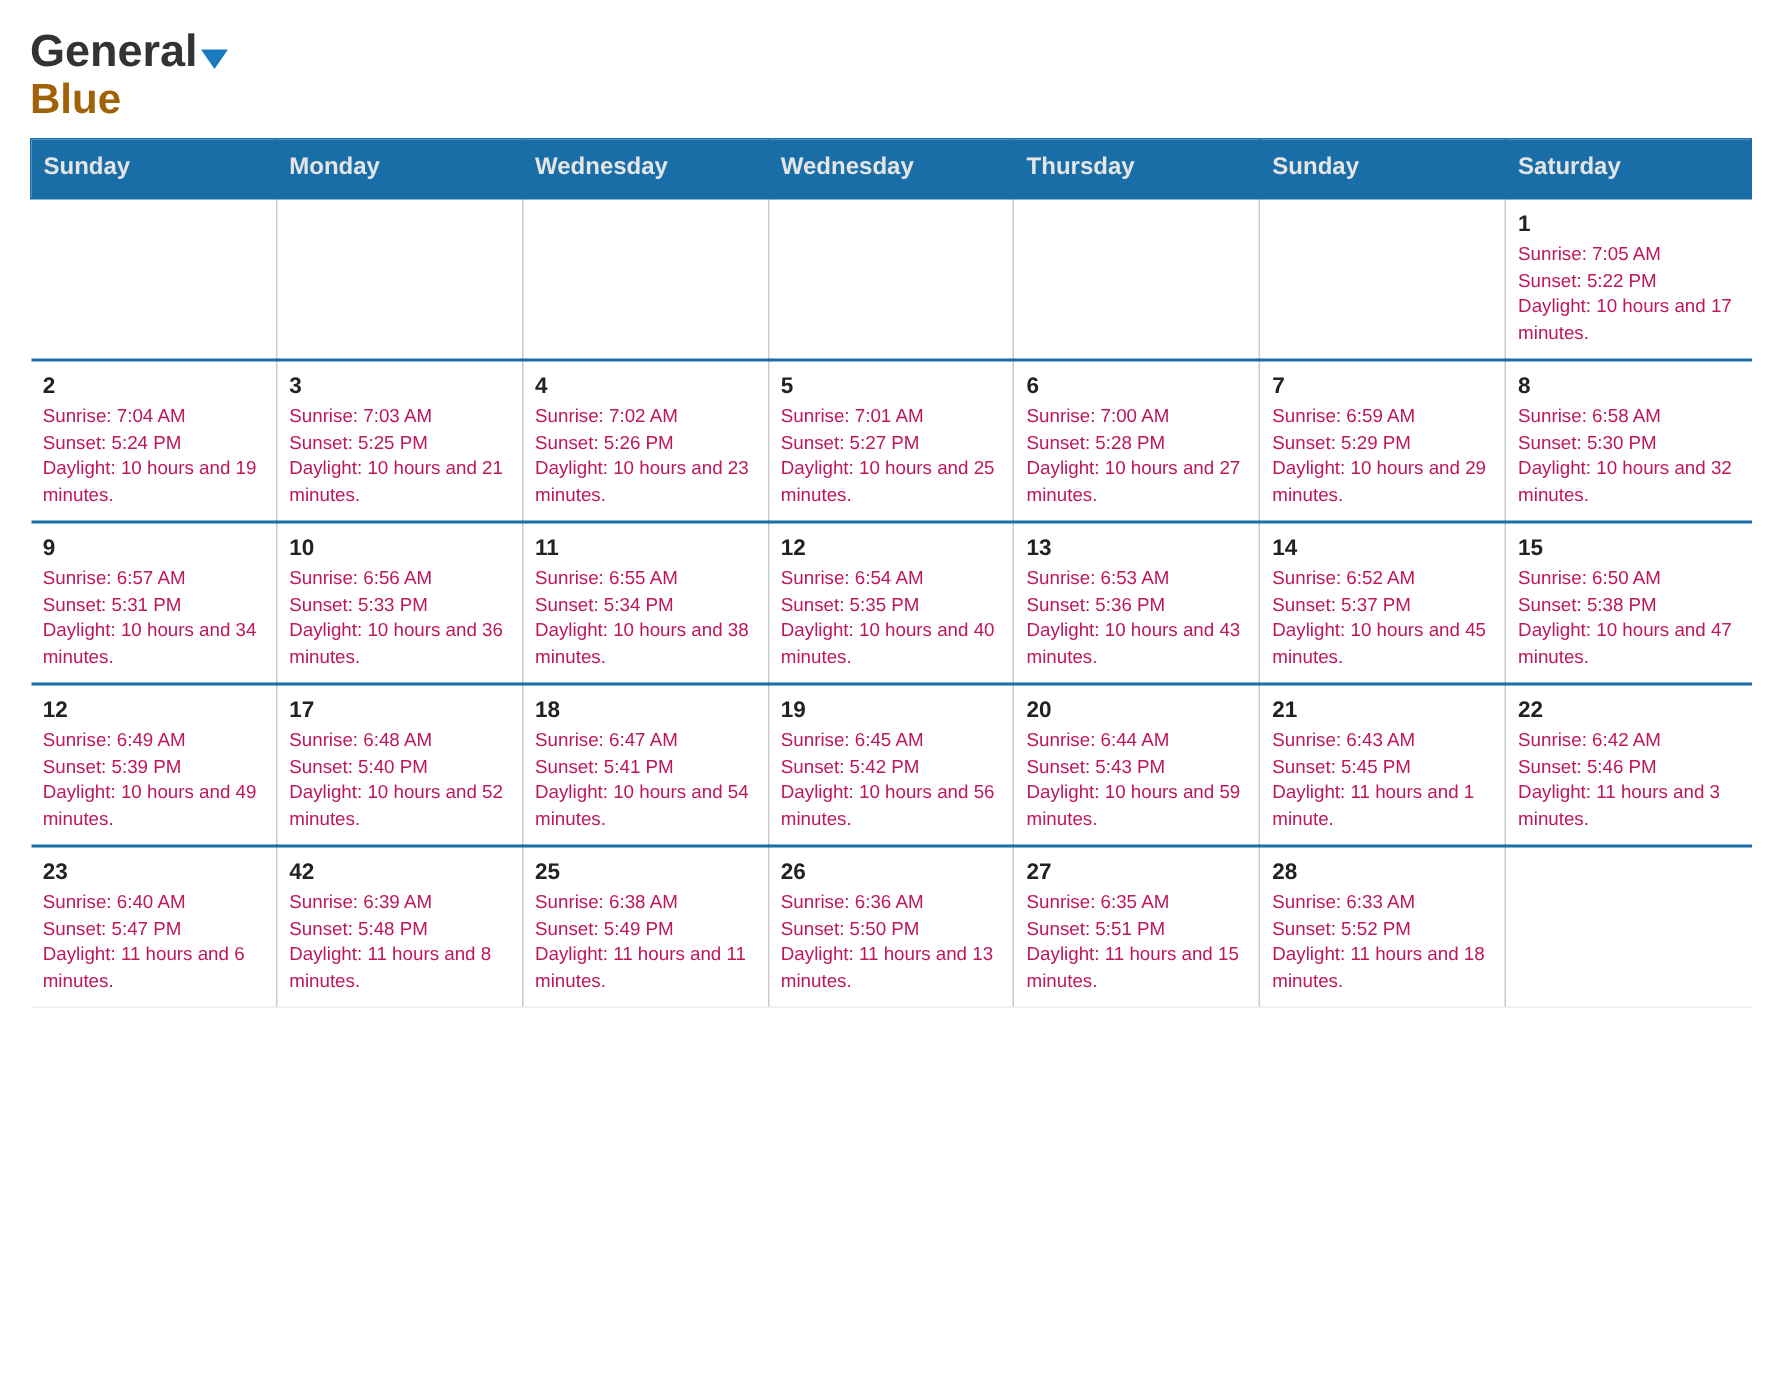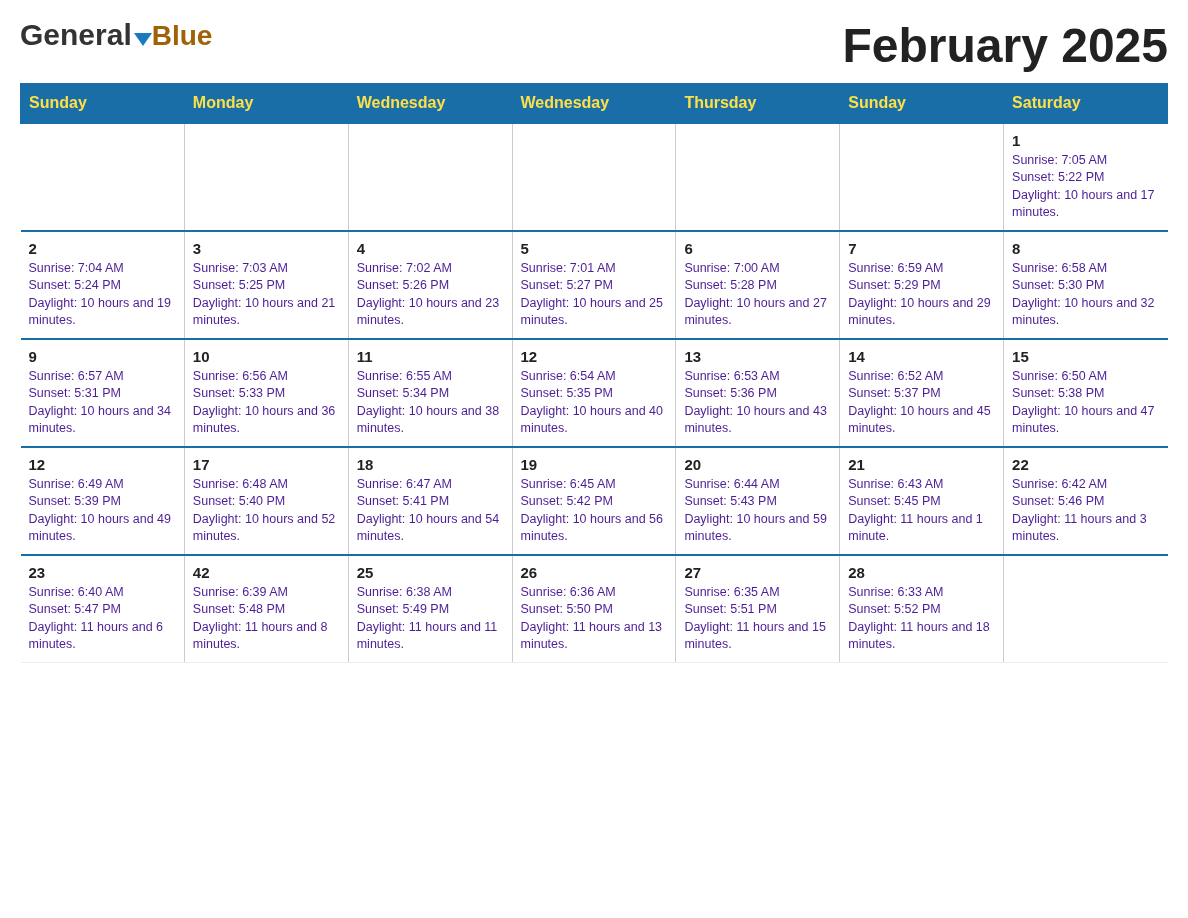--- a/index.html
+++ b/index.html
@@ -11,20 +11,21 @@
       min-height: 918px;
     }
     .header {
       display: flex;
       justify-content: space-between;
       align-items: flex-start;
       margin-bottom: 10px;
     }
     .logo {
       display: flex;
+      flex-direction: column;
       align-items: flex-start;
     }
     .title-section {
       text-align: right;
     }
     .title-section h1 {
       font-size: 48px;
       font-weight: bold;
       color: #222;
       line-height: 1.1;
@@ -34,21 +35,21 @@
       font-weight: normal;
       color: #555;
     }
     .calendar {
       width: 100%;
       border-collapse: collapse;
       margin-top: 10px;
     }
     .calendar thead tr th {
       background-color: #1a6ea8;
-      color: #fde047;
+      color: #e5e5e5;
       font-size: 16px;
       font-weight: bold;
       padding: 10px 8px;
       text-align: left;
       border: 1px solid #1a6ea8;
     }
     .calendar tbody tr {
       border-top: 2px solid #1a6ea8;
     }
     .calendar tbody tr td {
@@ -67,40 +68,39 @@
     }
     .day-number {
       font-size: 15px;
       font-weight: bold;
       color: #222;
       display: block;
       margin-bottom: 3px;
     }
     .day-info {
       font-size: 12.5px;
-      color: #4c1d95;
+      color: #be185d;
       line-height: 1.4;
     }
     .empty-cell {
       background: #f9f9f9;
     }
   </style>
 </head>
 <body>
 
 <div class="header">
   <div class="logo">
     <div style="display:flex; align-items:flex-end; line-height:1;">
       <span style="font-size:30px; font-weight:bold; color:#333;">General</span>
       <span style="display:inline-block; width:0; height:0; border-left:9px solid transparent; border-right:9px solid transparent; border-top:13px solid #1a7abf; margin-left:2px; margin-bottom:4px;"></span>
     </div>
     <span style="font-size:28px; font-weight:bold; color:#a16207; margin-left:0;">Blue</span>
   </div>
   <div class="title-section">
-    <h1>February 2025</h1>
   </div>
 </div>
 
 <table class="calendar">
   <thead>
     <tr>
       <th>Sunday</th>
       <th>Monday</th>
       <th>Wednesday</th>
       <th>Wednesday</th>

